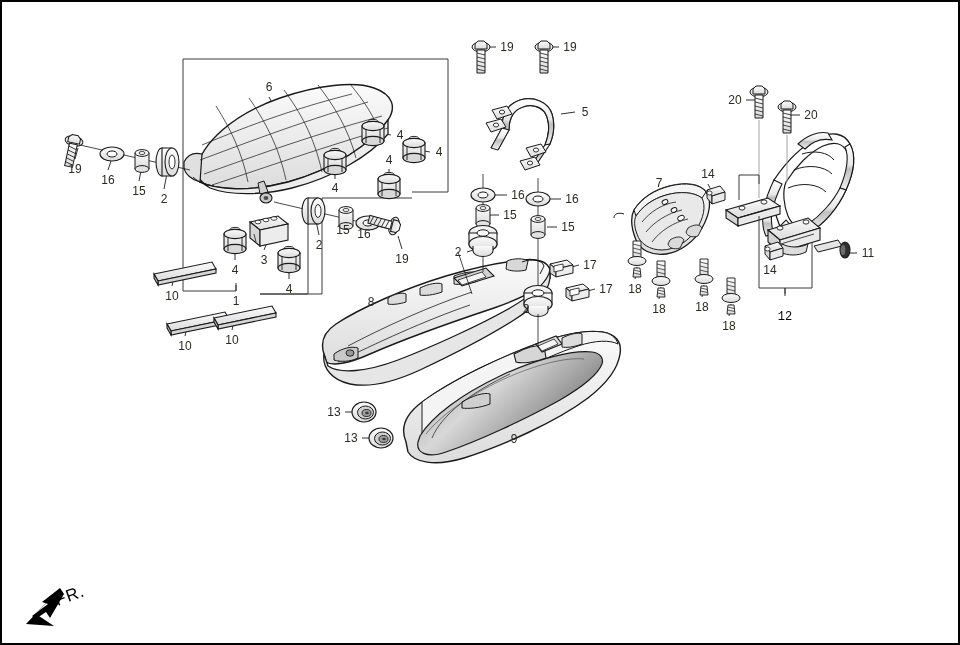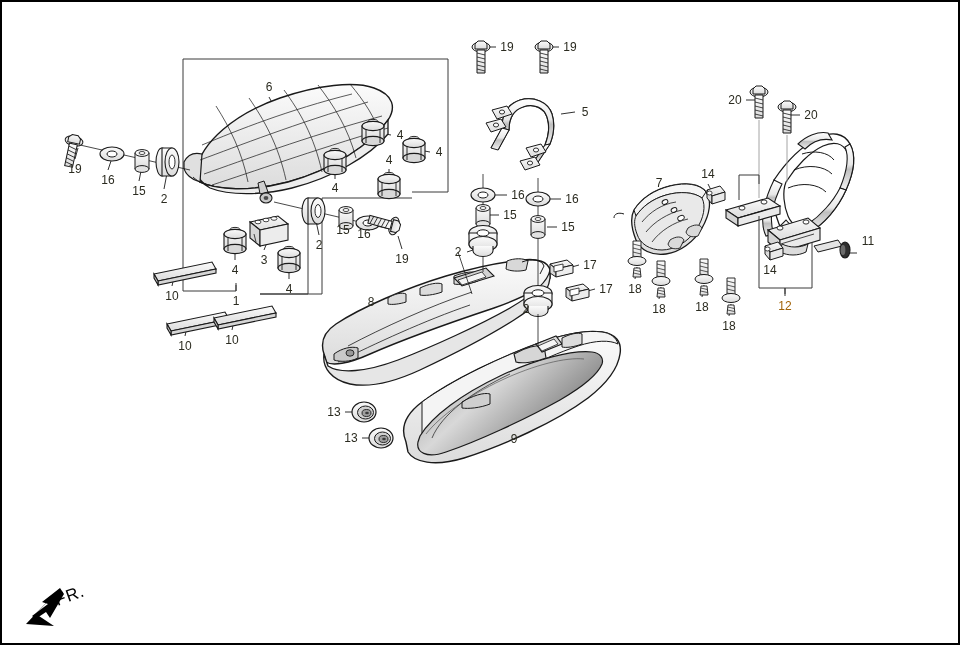--- a/index.html
+++ b/index.html
@@ -560,17 +560,17 @@
       <div class="lbl" style="left: 604px; top: 287px; color: rgb(43, 43, 32);">17</div>
       <div class="lbl" style="left: 657px; top: 181px; color: rgb(43, 43, 32);">7</div>
       <div class="lbl" style="left: 706px; top: 172px; color: rgb(43, 43, 32);">14</div>
       <div class="lbl" style="left: 633px; top: 287px; color: rgb(43, 43, 32);">18</div>
       <div class="lbl" style="left: 657px; top: 307px; color: rgb(43, 43, 32);">18</div>
       <div class="lbl" style="left: 700px; top: 305px; color: rgb(43, 43, 32);">18</div>
       <div class="lbl" style="left: 727px; top: 324px; color: rgb(43, 43, 32);">18</div>
       <div class="lbl" style="left: 733px; top: 98px; color: rgb(43, 43, 32);">20</div>
       <div class="lbl" style="left: 809px; top: 113px; color: rgb(43, 43, 32);">20</div>
       <div class="lbl" style="left: 768px; top: 268px; color: rgb(43, 43, 32);">14</div>
-      <div class="lbl" style="left: 783px; top: 304px; color: #a16207;">12</div>
-      <div class="lbl" style="left: 866px; top: 239px; color: rgb(43, 43, 32);">11</div>
+      <div class="lbl" style="left: 783px; top: 315px; color: #000000; font-family: Liberation Mono, monospace;">12</div>
+      <div class="lbl" style="left: 866px; top: 251px; color: rgb(43, 43, 32);">11</div>
     </div>
 
 </div>
 
 </body></html>

